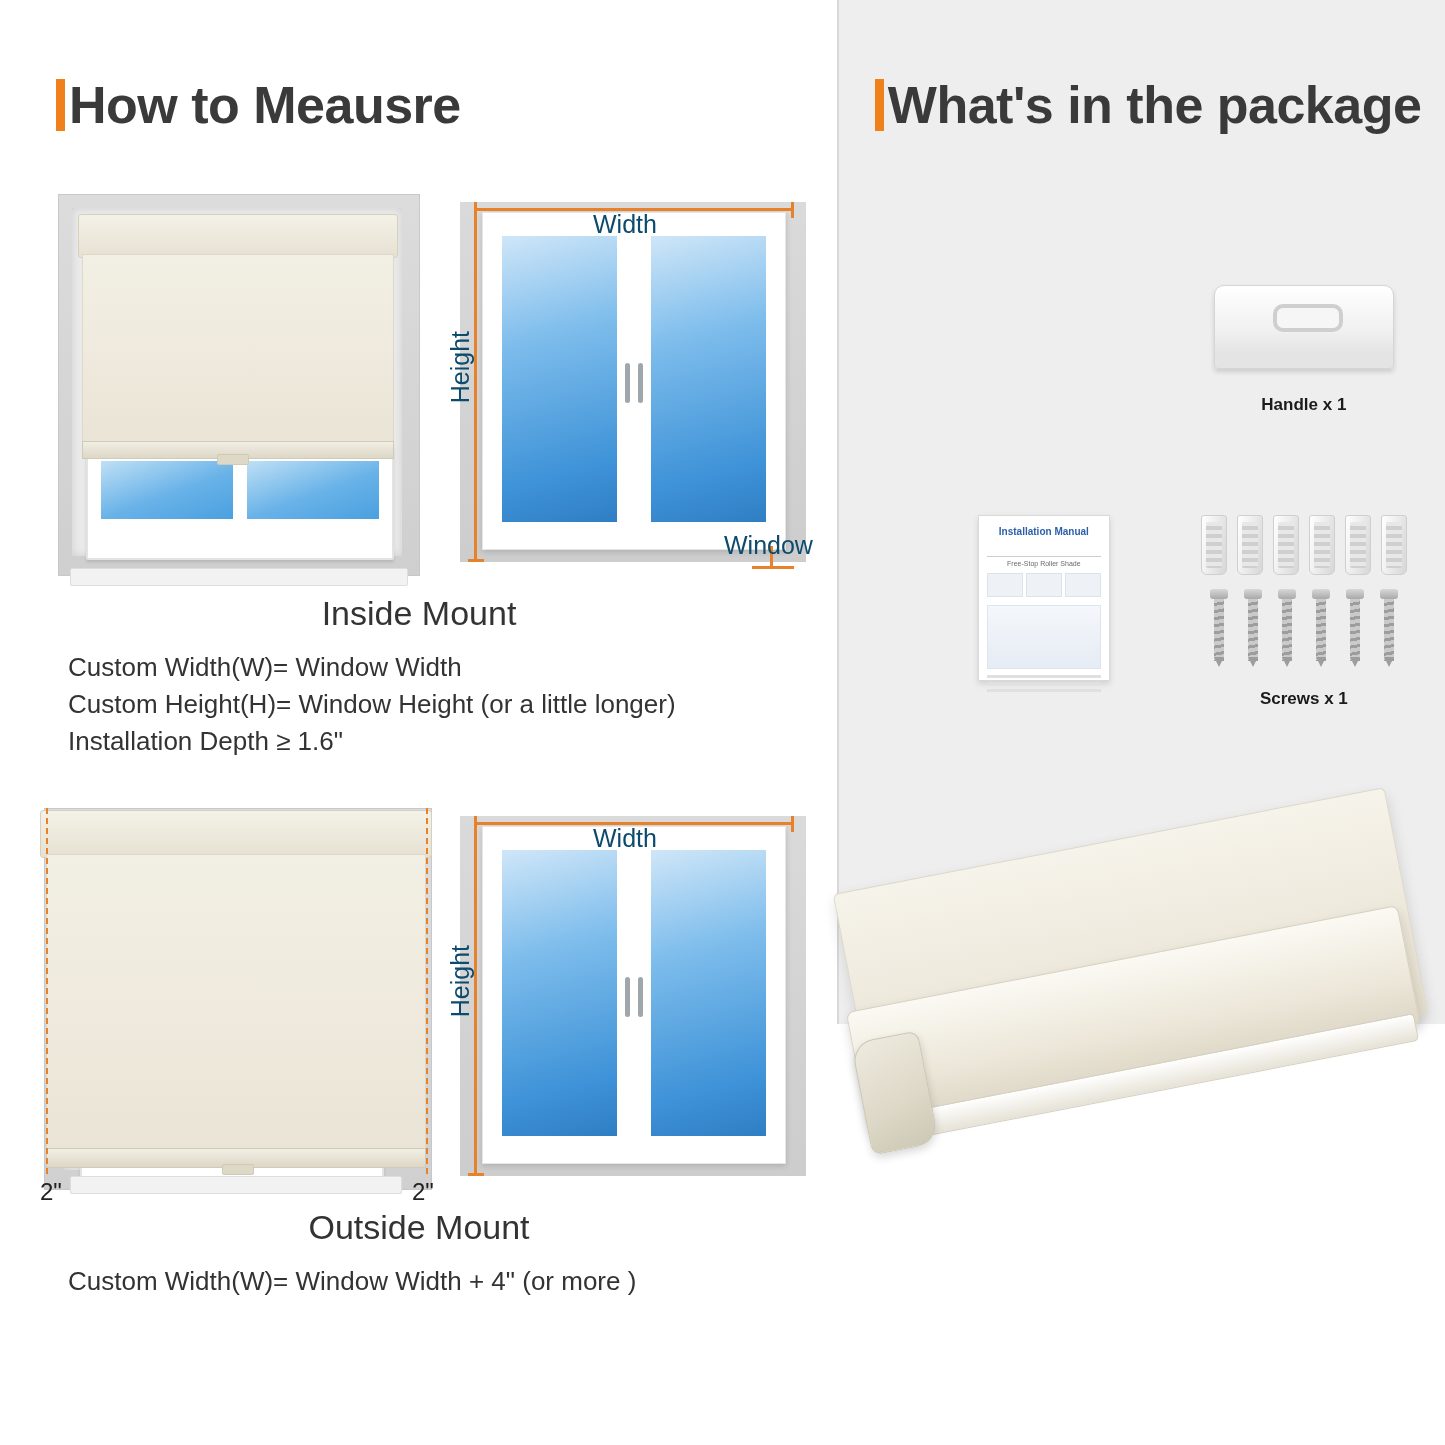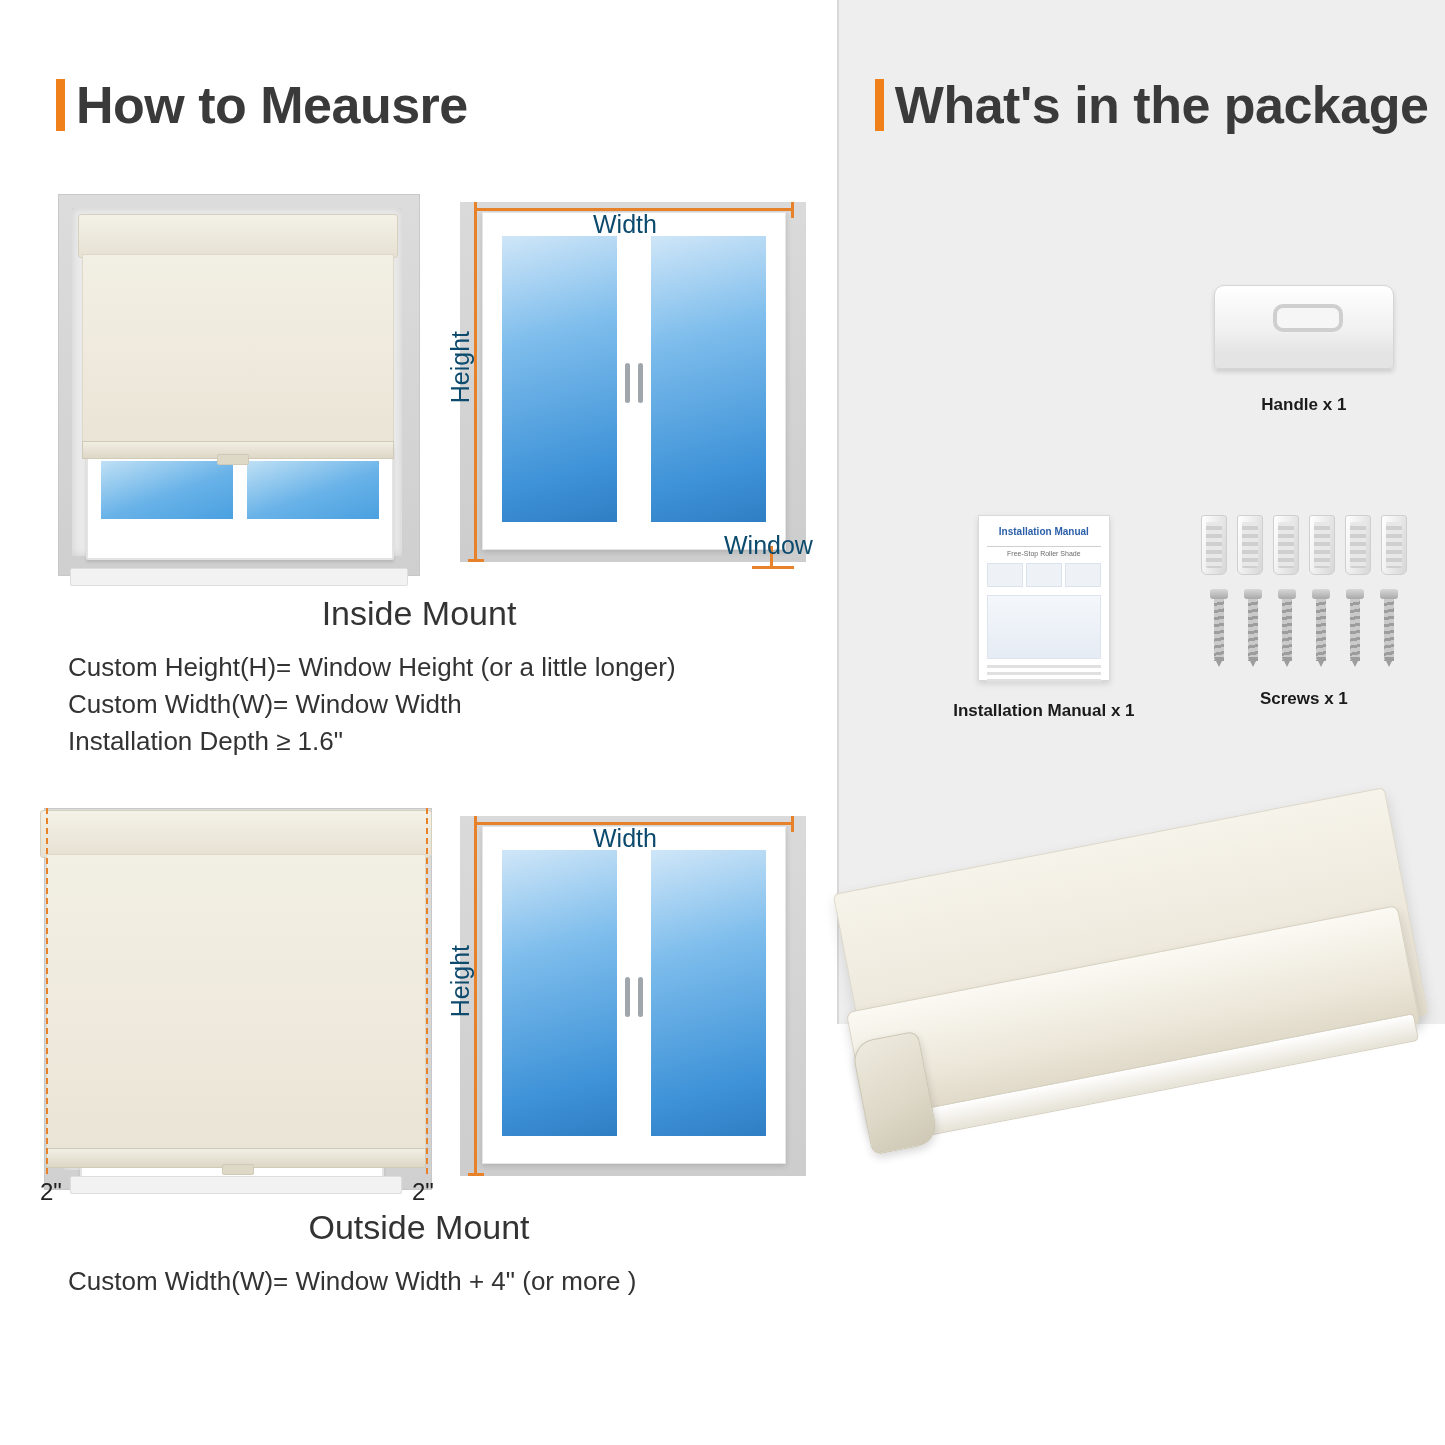--- a/index.html
+++ b/index.html
@@ -30,21 +30,21 @@
     width: 607px;
     height: 1024px;
     background: #eeeeee;
     border-left: 2px solid #d8d8d8;
   }
 
   
   .heading {
     display: flex;
     align-items: center;
-    gap: 11px;
+    gap: 4px;
   }
   .heading .bar {
     width: 9px;
     height: 52px;
     background: #f0801a;
     flex: 0 0 auto;
   }
   .heading .txt {
     font-size: 52px;
     font-weight: bold;
@@ -321,21 +321,21 @@
     position: relative;
     padding: 10px 8px;
     box-sizing: border-box;
   }
   .manual .m-title {
     font-size: 10px;
     font-weight: bold;
     text-align: center;
     color: #2b5fa8;
     border-bottom: 1px solid #cfcfcf;
-    padding-bottom: 9px;
+    padding-bottom: 19px;
   }
   .manual .m-sub {
     font-size: 7px;
     text-align: center;
     color: #6a6a6a;
     margin-top: 3px;
   }
   .manual .m-steps {
     display: flex;
     gap: 3px;
@@ -513,22 +513,22 @@
           <div class="dim-label vert" style="left:-6px; top:145px;">Height</div>
 
           <div class="dim-line" style="left:318px; top:360px; width:3px; height:22px;"></div>
           <div class="dim-line" style="left:300px; top:380px; width:42px; height:3px;"></div>
           <div class="dim-label" style="left:272px; top:345px; position:absolute;">Window</div>
         </div>
       </div>
 
       <div class="mount-title">Inside Mount</div>
       <div class="mount-lines">
+        <div>Custom Width(W)= Window Width</div>
         <div>Custom Height(H)= Window Height (or a little longer)</div>
-        <div>Custom Width(W)= Window Width</div>
         <div>Installation Depth ≥ 1.6"</div>
       </div>
     </div>
 
     <div class="mount-block" id="outside-block">
       <div class="illus-row">
 
         <div class="shade-illus" id="outside-shade" style="left:40px;width:396px;">
           <div class="wall-frame" style="left:4px;width:386px;"></div>
           <div class="recess"></div>
@@ -601,21 +601,20 @@
               <i></i>
             </div>
           <div class="m-pic"></div>
           <div class="m-lines">
               <i></i>
               <i></i>
               <i></i>
             </div>
         </div>
       </div>
-      <div class="pkg-caption" style="margin-top:20px;">Installation Manual x 1</div>
     </div>
 
     <div class="pkg-item" style="left:340px; top:515px; width:250px;">
       <div style="display:flex; justify-content:center; gap:10px;">
         <div class="anchor"></div>
           <div class="anchor"></div>
           <div class="anchor"></div>
         <div class="anchor"></div>
           <div class="anchor"></div>
           <div class="anchor"></div>

